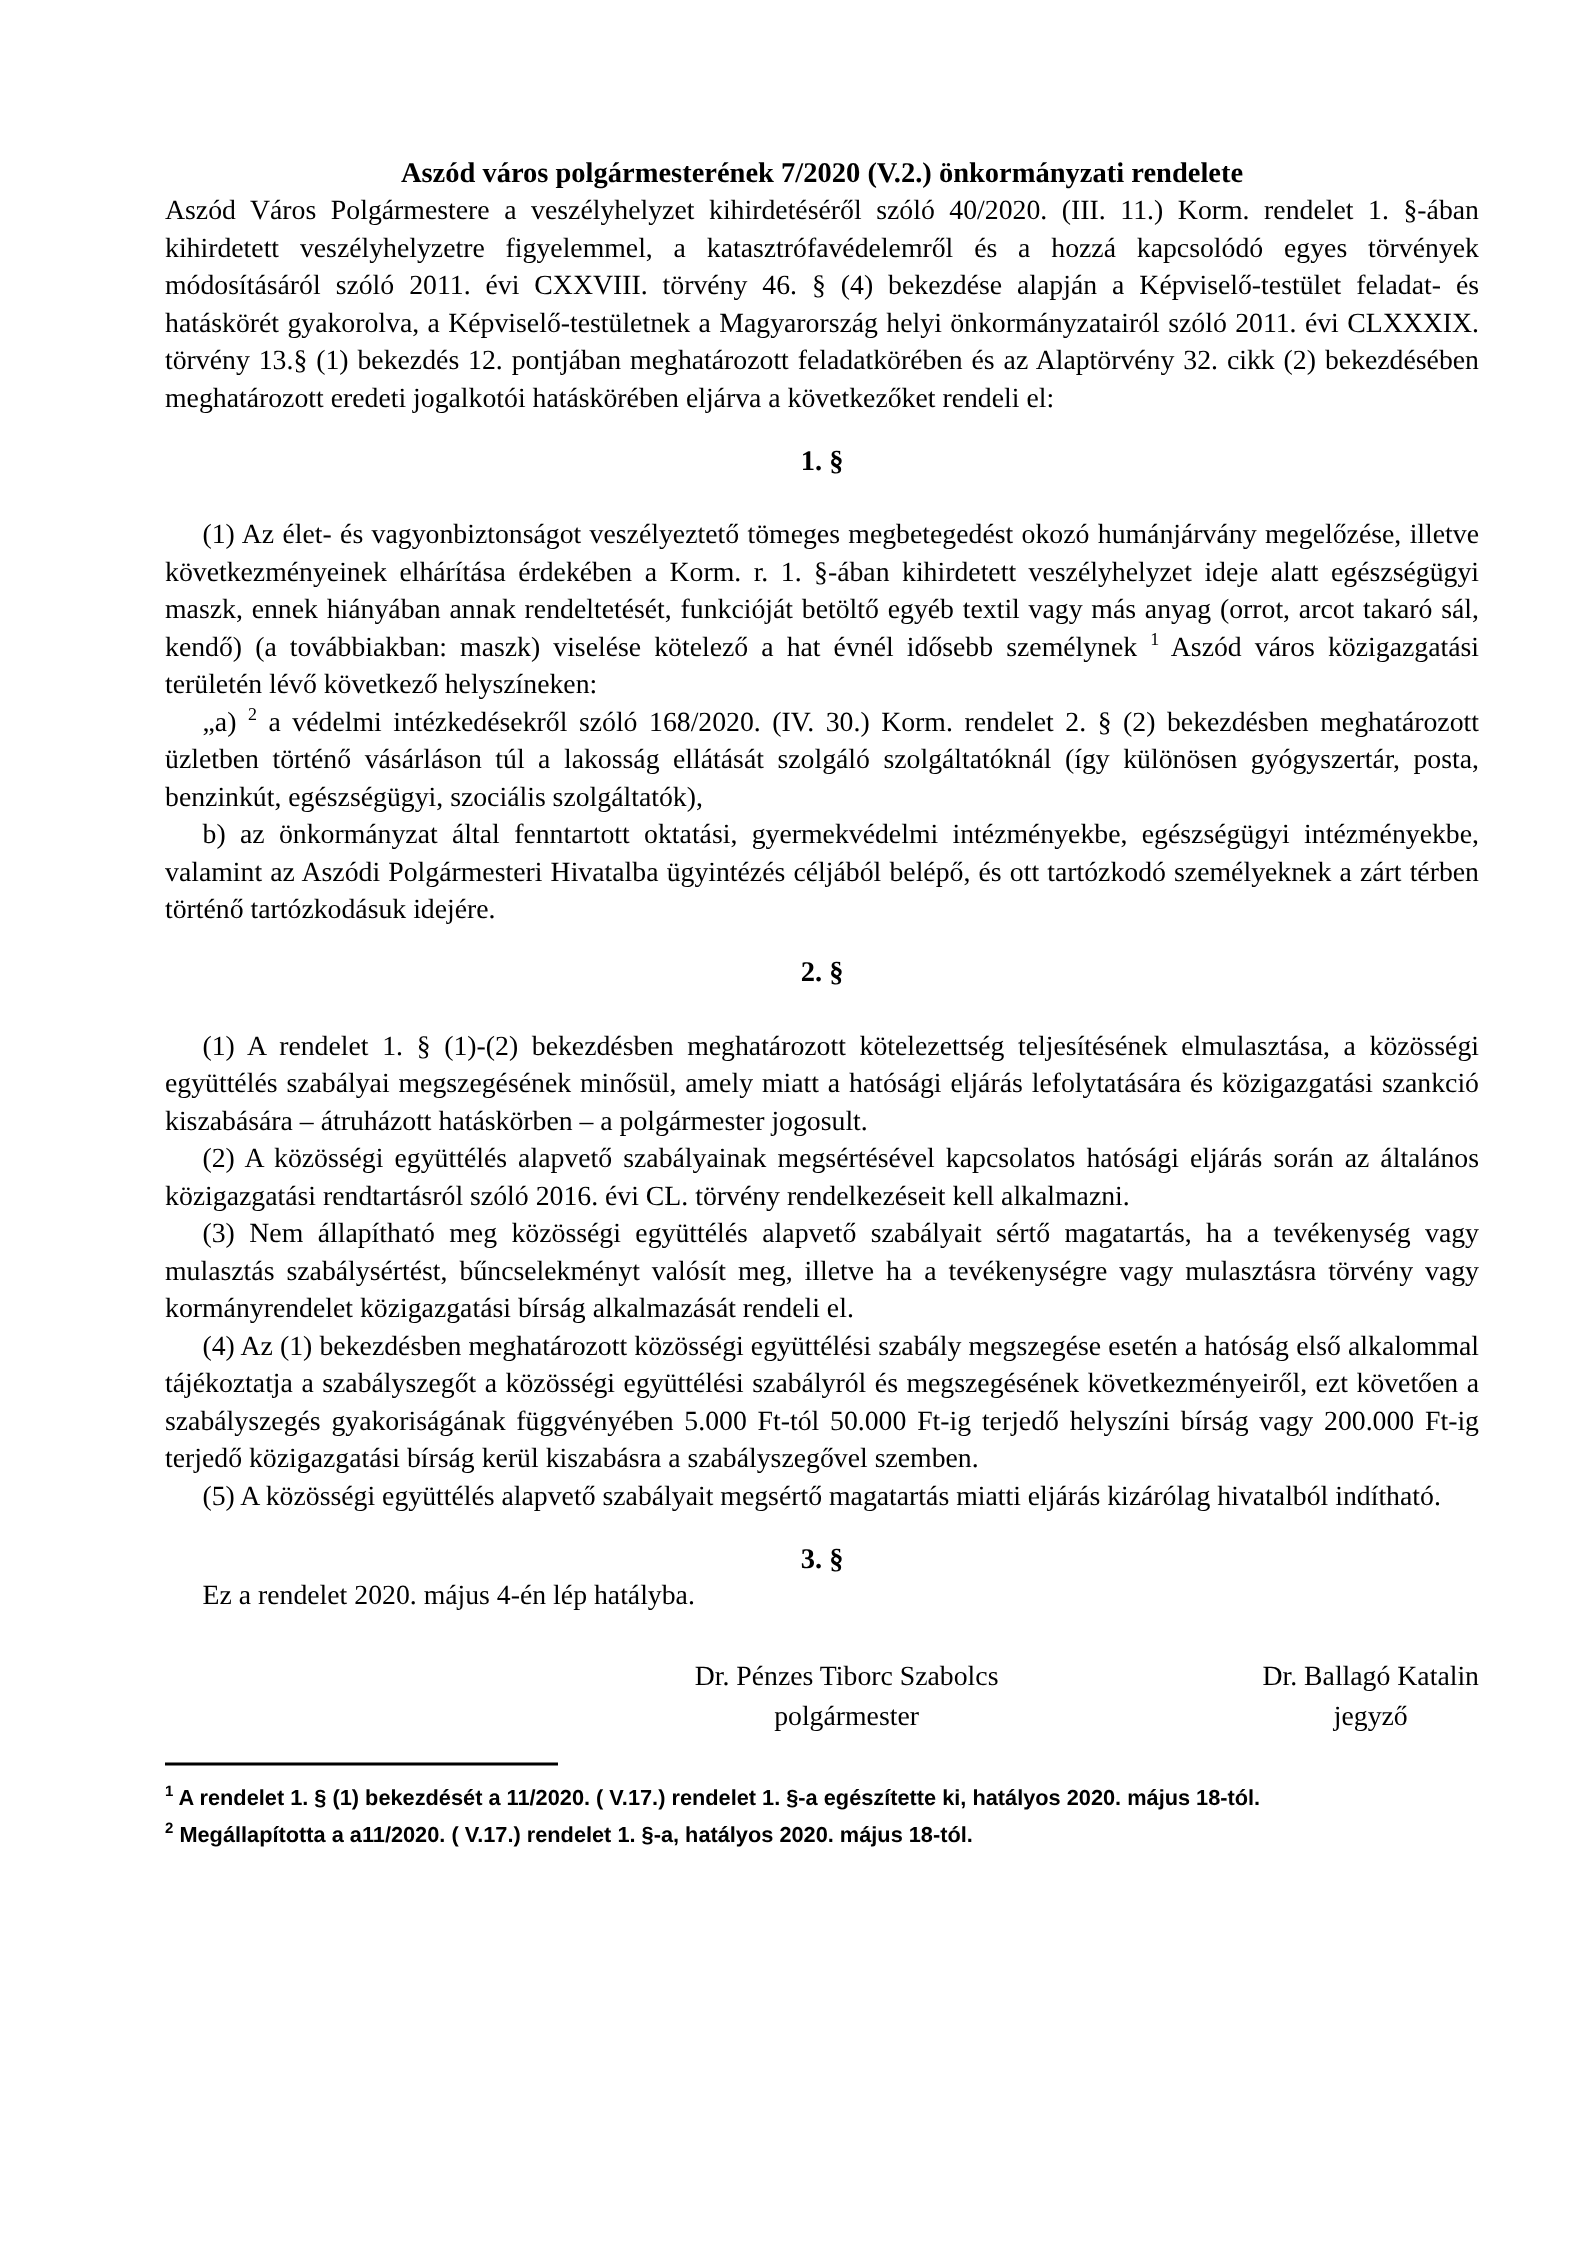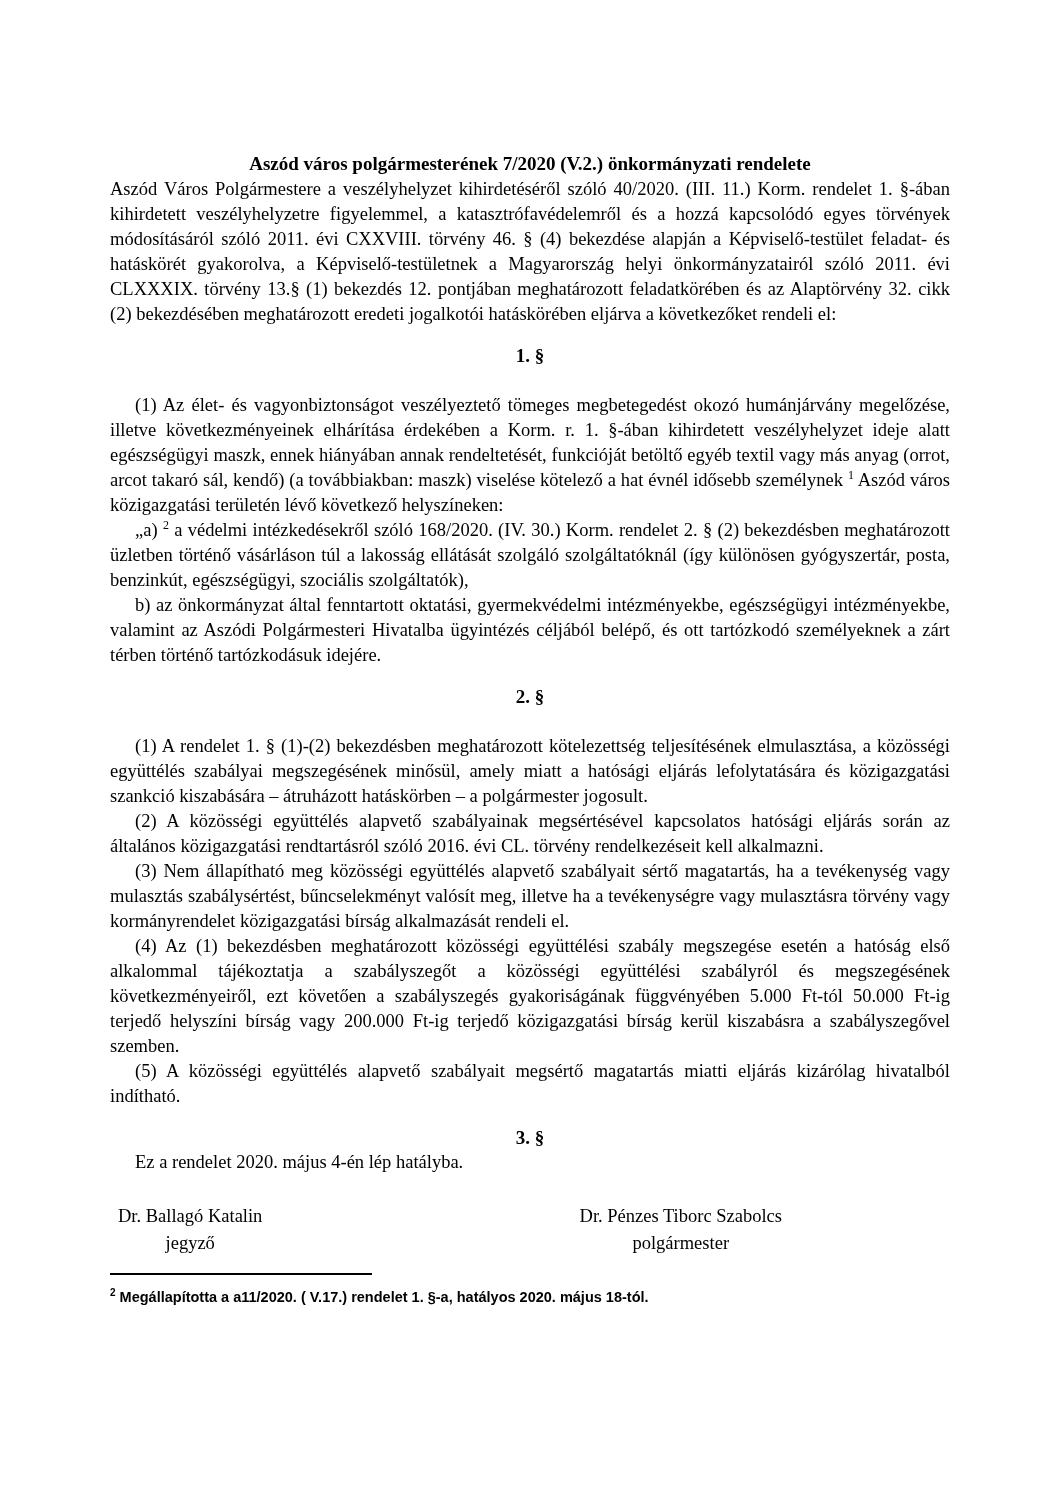--- a/index.html
+++ b/index.html
@@ -4,23 +4,22 @@
 <style>
   html, body { margin:0; padding:0; }
   body {
     width:1058px; height:1497px;
     background:#ffffff; color:#000000;
     font-family:"Liberation Serif", serif;
     position:relative; overflow:hidden;
   }
   .sheet {
     position:absolute; inset:0;
-    padding:103px 108px 0 110px;
+    padding:103px 72px 0 110px;
     box-sizing:border-box;
-    margin-top:48px;
   }
   .title-block { text-align:center; font-weight:bold; font-size:19px; line-height:26px; }
   .preamble { margin-top:22px; }
   p.body-para {
     margin:0; font-size:18.5px; line-height:25px;
     text-align:justify;
     font-family:Liberation Serif, serif;
   }
   p.indent { text-indent:25px; }
   .sec-heading {
@@ -74,27 +73,28 @@
   <p class="body-para indent">(2) A közösségi együttélés alapvető szabályainak megsértésével kapcsolatos hatósági eljárás során az általános közigazgatási rendtartásról szóló 2016. évi CL. törvény rendelkezéseit kell alkalmazni.</p>
   <p class="body-para indent">(3) Nem állapítható meg közösségi együttélés alapvető szabályait sértő magatartás, ha a tevékenység vagy mulasztás szabálysértést, bűncselekményt valósít meg, illetve ha a tevékenységre vagy mulasztásra törvény vagy kormányrendelet közigazgatási bírság alkalmazását rendeli el.</p>
   <p class="body-para indent">(4) Az (1) bekezdésben meghatározott közösségi együttélési szabály megszegése esetén a hatóság első alkalommal tájékoztatja a szabályszegőt a közösségi együttélési szabályról és megszegésének következményeiről, ezt követően a szabályszegés gyakoriságának függvényében 5.000 Ft-tól 50.000 Ft-ig terjedő helyszíni bírság vagy 200.000 Ft-ig terjedő közigazgatási bírság kerül kiszabásra a szabályszegővel szemben.</p>
   <p class="body-para indent">(5) A közösségi együttélés alapvető szabályait megsértő magatartás miatti eljárás kizárólag hivatalból indítható.</p>
 
   <div class="sec-heading tight">3. §</div>
 
   <p class="body-para indent">Ez a rendelet 2020. május 4-én lép hatályba.</p>
 
   <div class="signatures">
+    <div class="sig sig-right">
+      <div>Dr. Pénzes Tiborc Szabolcs</div>
+      <div>polgármester</div>
+    </div>
     <div class="sig sig-left">
       <div>Dr. Ballagó Katalin</div>
       <div>jegyző</div>
-    </div>
-    <div class="sig sig-right">
-      <div>Dr. Pénzes Tiborc Szabolcs</div>
-      <div>polgármester</div>
     </div>
   </div>
 
   <div class="footnote-rule"></div>
 
+  <p class="footnote"><sup>1</sup><span> A rendelet 1. § (1) bekezdését a  11/2020. ( V.17.) rendelet 1. §-a egészítette ki, hatályos 2020. május 18-tól.</span></p>
   <p class="footnote"><sup>2</sup><span> Megállapította a a11/2020. ( V.17.) rendelet 1. §-a, hatályos 2020. május 18-tól.</span></p>
 
 </div>
 
 </body></html>

